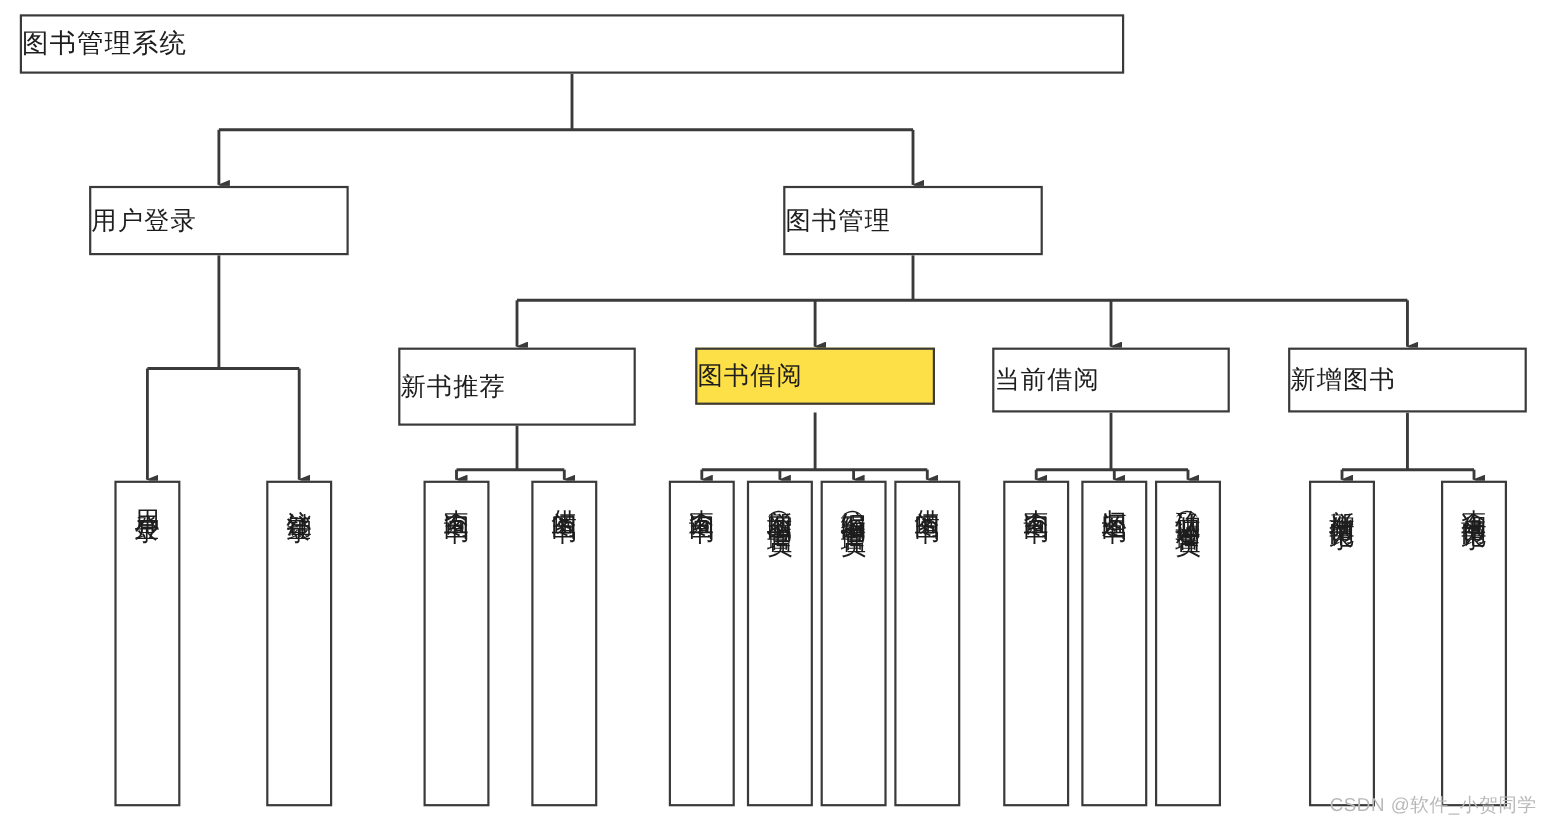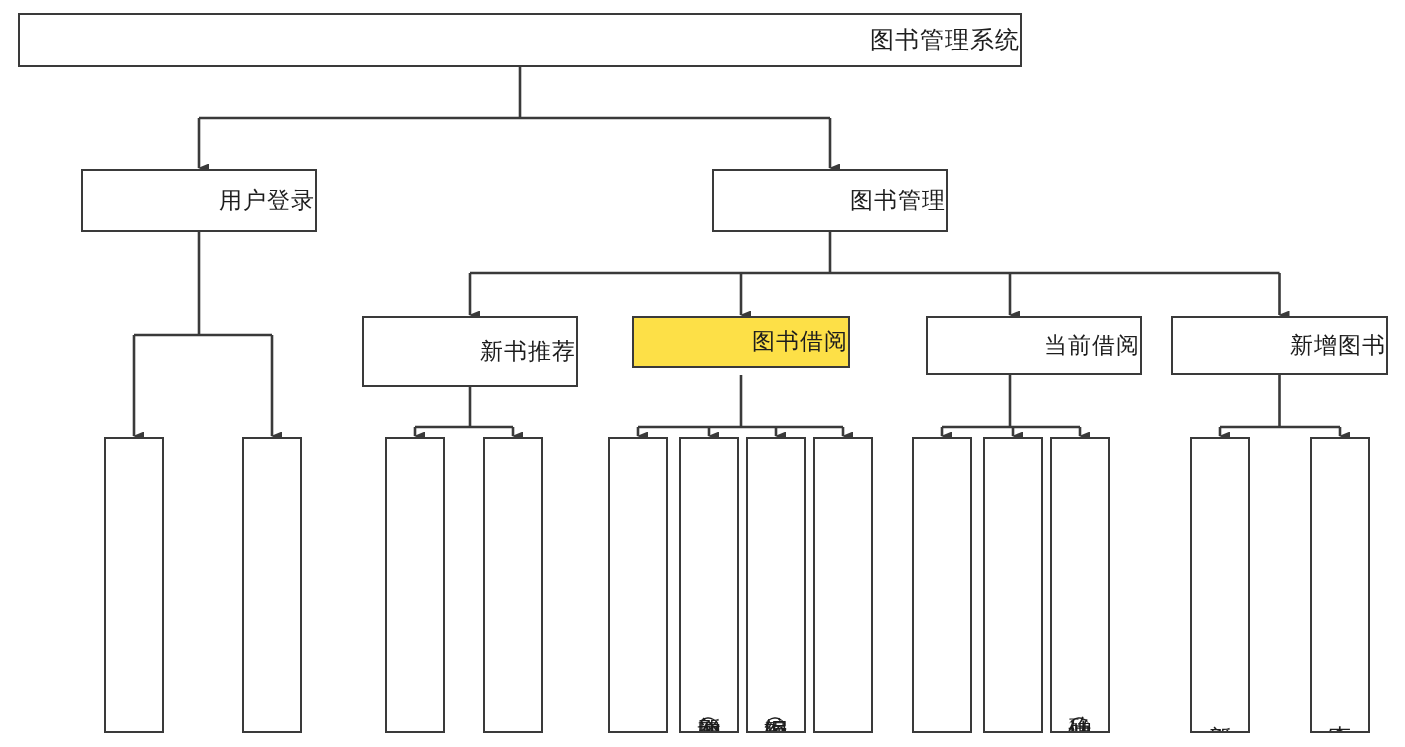--- a/index.html
+++ b/index.html
@@ -26,21 +26,21 @@
     height: 747px;
     pointer-events: none;
   }
   .node {
     position: absolute;
     box-sizing: border-box;
     border: 2px solid #fca5a5;
     background: #ffffff;
     display: flex;
     align-items: center;
-    justify-content: flex-end;
+    justify-content: flex-start;
     color: #1d1d1d;
     overflow: hidden;
   }
   .node.horiz {
     font-size: 23px;
     letter-spacing: 1px;
     line-height: 1.2;
   }
   .node.horiz.root {
     font-size: 24px;
@@ -118,30 +118,30 @@
       </g>
   </svg>
 
   <div id="node-layer">
       <div class="node horiz root" style="left: 18px; top: 13px; width: 1004px; height: 54px; border-color: rgb(58, 58, 58); background: rgb(255, 255, 255); color: rgb(29, 29, 29);">
         <span class="hlabel">图书管理系统</span>
       </div>
       <div class="node horiz" style="left: 81px; top: 169px; width: 236px; height: 63px; border-color: rgb(58, 58, 58); background: rgb(255, 255, 255); color: rgb(29, 29, 29);">
         <span class="hlabel">用户登录</span>
       </div>
-      <div class="node horiz" style="left: 712px; top: 169px; width: 236px; height: 63px; border-color: rgb(58, 58, 58); background: rgb(255, 255, 255); color: rgb(29, 29, 29); padding-left: 16px;">
+      <div class="node horiz" style="left: 712px; top: 169px; width: 236px; height: 63px; border-color: rgb(58, 58, 58); background: rgb(255, 255, 255); color: rgb(29, 29, 29);">
         <span class="hlabel">图书管理</span>
       </div>
       <div class="node horiz" style="left: 362px; top: 316px; width: 216px; height: 71px; border-color: rgb(58, 58, 58); background: rgb(255, 255, 255); color: rgb(29, 29, 29);">
         <span class="hlabel">新书推荐</span>
       </div>
       <div class="node horiz" style="left: 632px; top: 316px; width: 218px; height: 52px; border-color: rgb(58, 58, 58); background: #fde047; color: rgb(29, 29, 29);">
         <span class="hlabel">图书借阅</span>
       </div>
-      <div class="node horiz" style="left: 902px; top: 316px; width: 216px; height: 59px; border-color: rgb(58, 58, 58); background: rgb(255, 255, 255); color: rgb(29, 29, 29); margin-left: 24px;">
+      <div class="node horiz" style="left: 902px; top: 316px; width: 216px; height: 59px; border-color: rgb(58, 58, 58); background: rgb(255, 255, 255); color: rgb(29, 29, 29);">
         <span class="hlabel">当前借阅</span>
       </div>
       <div class="node horiz" style="left: 1171px; top: 316px; width: 217px; height: 59px; border-color: rgb(58, 58, 58); background: rgb(255, 255, 255); color: rgb(29, 29, 29);">
         <span class="hlabel">新增图书</span>
       </div>
       <div class="node vert" style="left: 104px; top: 437px; width: 60px; height: 296px; border-color: rgb(58, 58, 58); background: rgb(255, 255, 255); color: rgb(29, 29, 29);">
         <span class="vlabel">用户登录</span>
       </div>
       <div class="node vert" style="left: 242px; top: 437px; width: 60px; height: 296px; border-color: rgb(58, 58, 58); background: rgb(255, 255, 255); color: rgb(29, 29, 29);">
         <span class="vlabel">注销登录</span>
@@ -174,13 +174,14 @@
         <span class="vlabel">确认归还（管理员）</span>
       </div>
       <div class="node vert" style="left: 1190px; top: 437px; width: 60px; height: 296px; border-color: rgb(58, 58, 58); background: rgb(255, 255, 255); color: rgb(29, 29, 29);">
         <span class="vlabel">新增借阅记录</span>
       </div>
       <div class="node vert" style="left: 1310px; top: 437px; width: 60px; height: 296px; border-color: rgb(58, 58, 58); background: rgb(255, 255, 255); color: rgb(29, 29, 29);">
         <span class="vlabel">查询借阅记录</span>
       </div>
     </div>
 
+  <div class="watermark">CSDN @软件_小贺同学</div>
 </div>
 
 </body></html>

